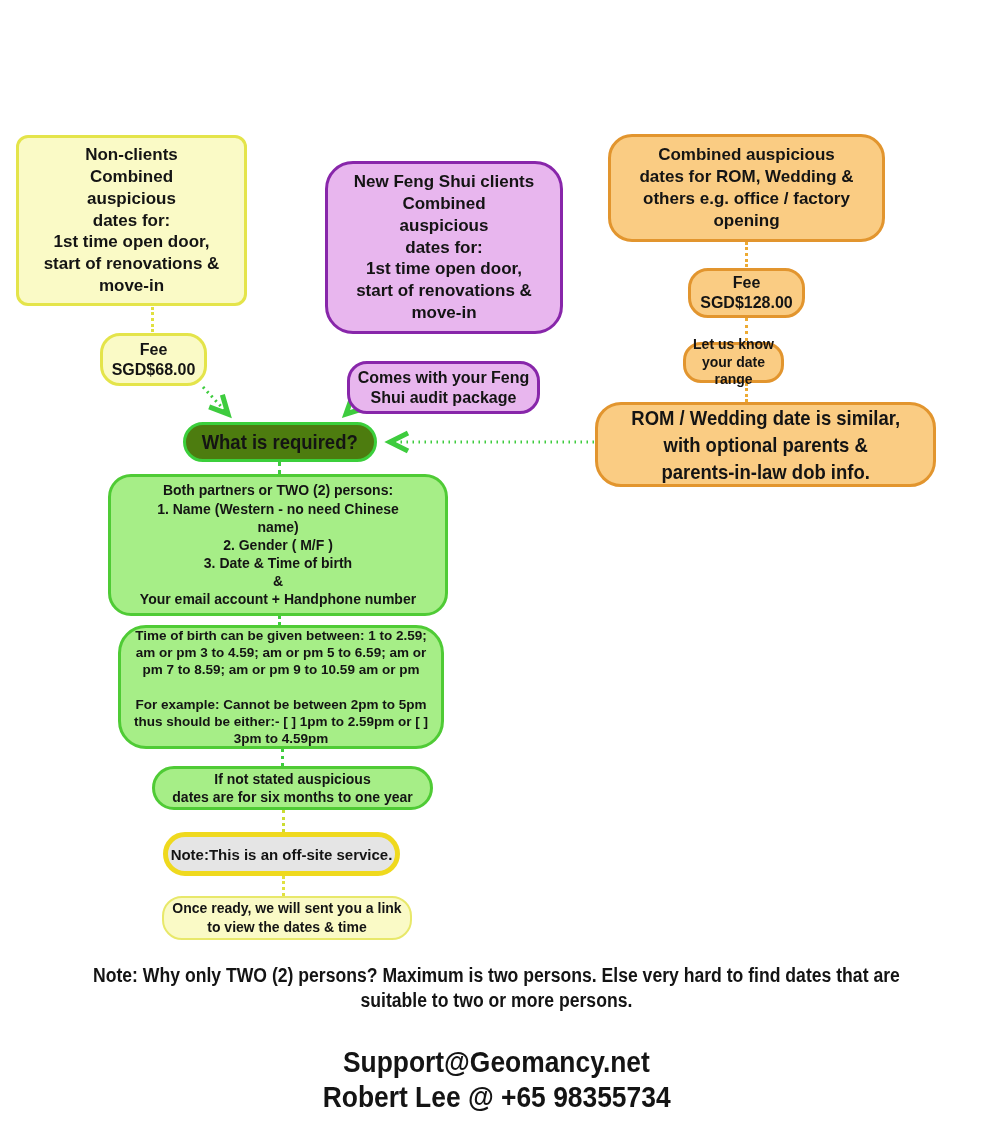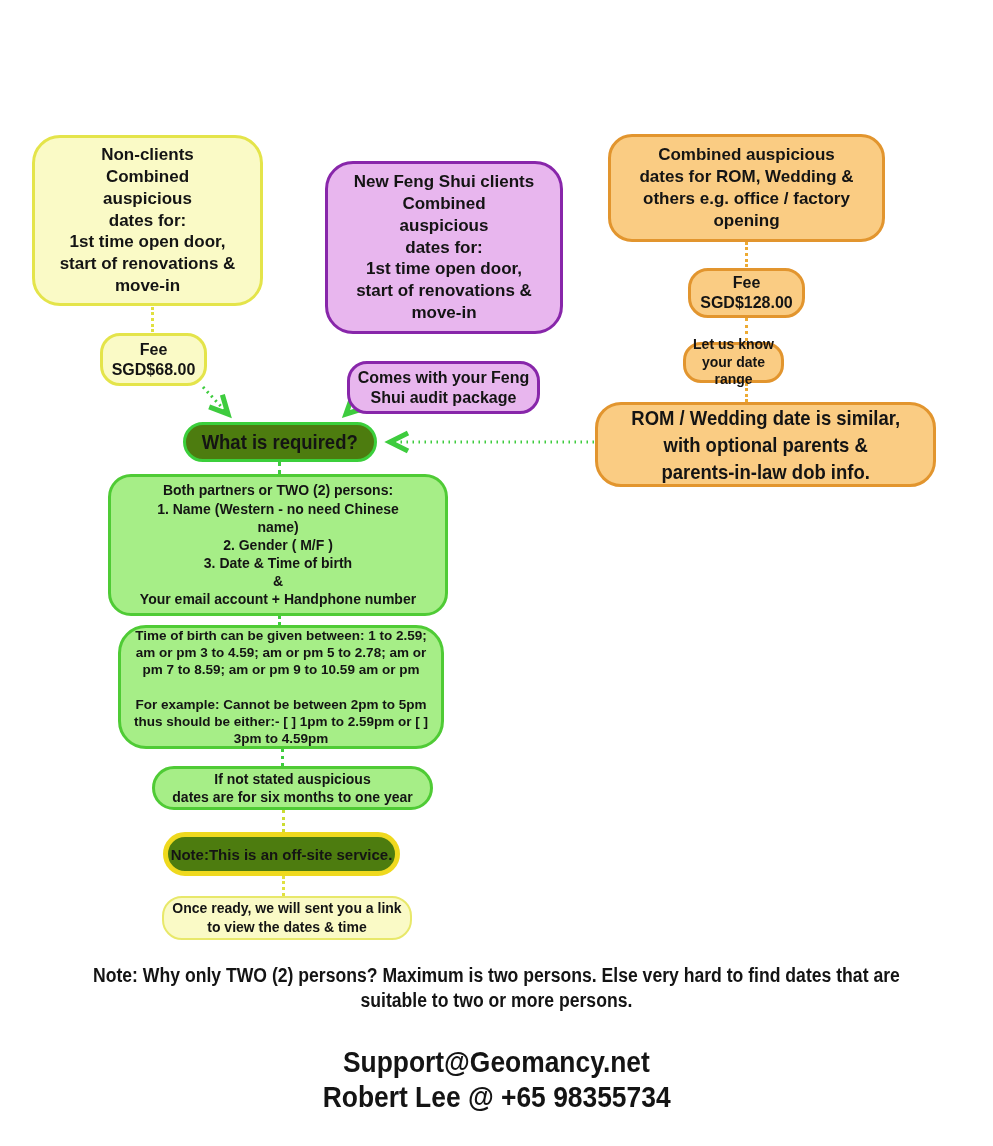--- a/index.html
+++ b/index.html
@@ -21,25 +21,25 @@
     text-align:center;
     z-index:2;
   }
   .cond{display:inline-block;transform:scaleX(0.88);transform-origin:center;}
   
   .yellow {background:#fafac6;border:3px solid #e4e44a;}
   .purple {background:#e8b6ee;border:3px solid #8826aa;margin-top:28px;}
   .orange {background:#facc83;border:3px solid #e2952e;}
   .green  {background:#a6ee87;border:3px solid #4fcb35;}
   .green-bright{background:#4d7c0f;border:3px solid #3bcf3b;}
-  .gold   {background:#4d7c0f;border:5px solid #efd91e;text-align:right;}
+  .gold   {background:#e5e5e5;border:5px solid #efd91e;text-align:right;}
   .yellow-thin{background:#fafac6;border:2px solid #e8e86a;}
 
   
-  .b-nonclients   {left:32px;  top:135px; width:231px; height:171px; border-radius:28px; font-size:17px; line-height:1.28;}
+  .b-nonclients   {left:16px;  top:135px; width:231px; height:171px; border-radius:12px; font-size:17px; line-height:1.28;}
   .b-newclients   {left:325px; top:133px; width:238px; height:173px; border-radius:28px; font-size:17px; line-height:1.28;}
   .b-combinedrom  {left:608px; top:134px; width:277px; height:108px; border-radius:24px; font-size:17px; line-height:1.3;}
   .b-fee68        {left:100px; top:333px; width:107px; height:53px;  border-radius:20px; font-size:16px; line-height:1.25;}
   .b-comeswith    {left:347px; top:333px; width:193px; height:53px;  border-radius:20px; font-size:16px; line-height:1.25;}
   .b-fee128       {left:688px; top:268px; width:117px; height:50px;  border-radius:20px; font-size:16px; line-height:1.25;}
   .b-daterange    {left:683px; top:342px; width:101px; height:41px;  border-radius:18px; font-size:14px; line-height:1.25;}
   .b-whatrequired {left:183px; top:422px; width:194px; height:40px;  border-radius:20px; font-size:21px;}
   .b-romsimilar   {left:595px; top:402px; width:341px; height:85px;  border-radius:26px; font-size:21px; line-height:1.3;}
   .b-bothpartners {left:108px; top:474px; width:340px; height:142px; border-radius:23px; font-size:14px; line-height:1.3; padding:0 12px;}
   .b-timeofbirth  {left:118px; top:625px; width:326px; height:124px; border-radius:28px; font-size:13.5px; line-height:1.28; padding:0 4px;}
@@ -160,21 +160,21 @@
     <span class="pre">Both partners or TWO (2) persons:
 1. Name (Western - no need Chinese
 name)
 2. Gender ( M/F )
 3. Date &amp; Time of birth
 &amp;
 Your email account + Handphone number</span>
   </div>
   <div class="box green b-timeofbirth">
     <span class="pre">Time of birth can be given between: 1 to 2.59;
-am or pm 3 to 4.59; am or pm 5 to 2.78; am or
+am or pm 3 to 4.59; am or pm 5 to 6.59; am or
 pm 7 to 8.59; am or pm 9 to 10.59 am or pm
 
 For example: Cannot be between 2pm to 5pm
 thus should be either:- [ ] 1pm to 2.59pm or [ ]
 3pm to 4.59pm</span>
   </div>
   <div class="box green b-ifnotstated">
     <span class="pre">If not stated auspicious
 dates are for six months to one year</span>
   </div>

